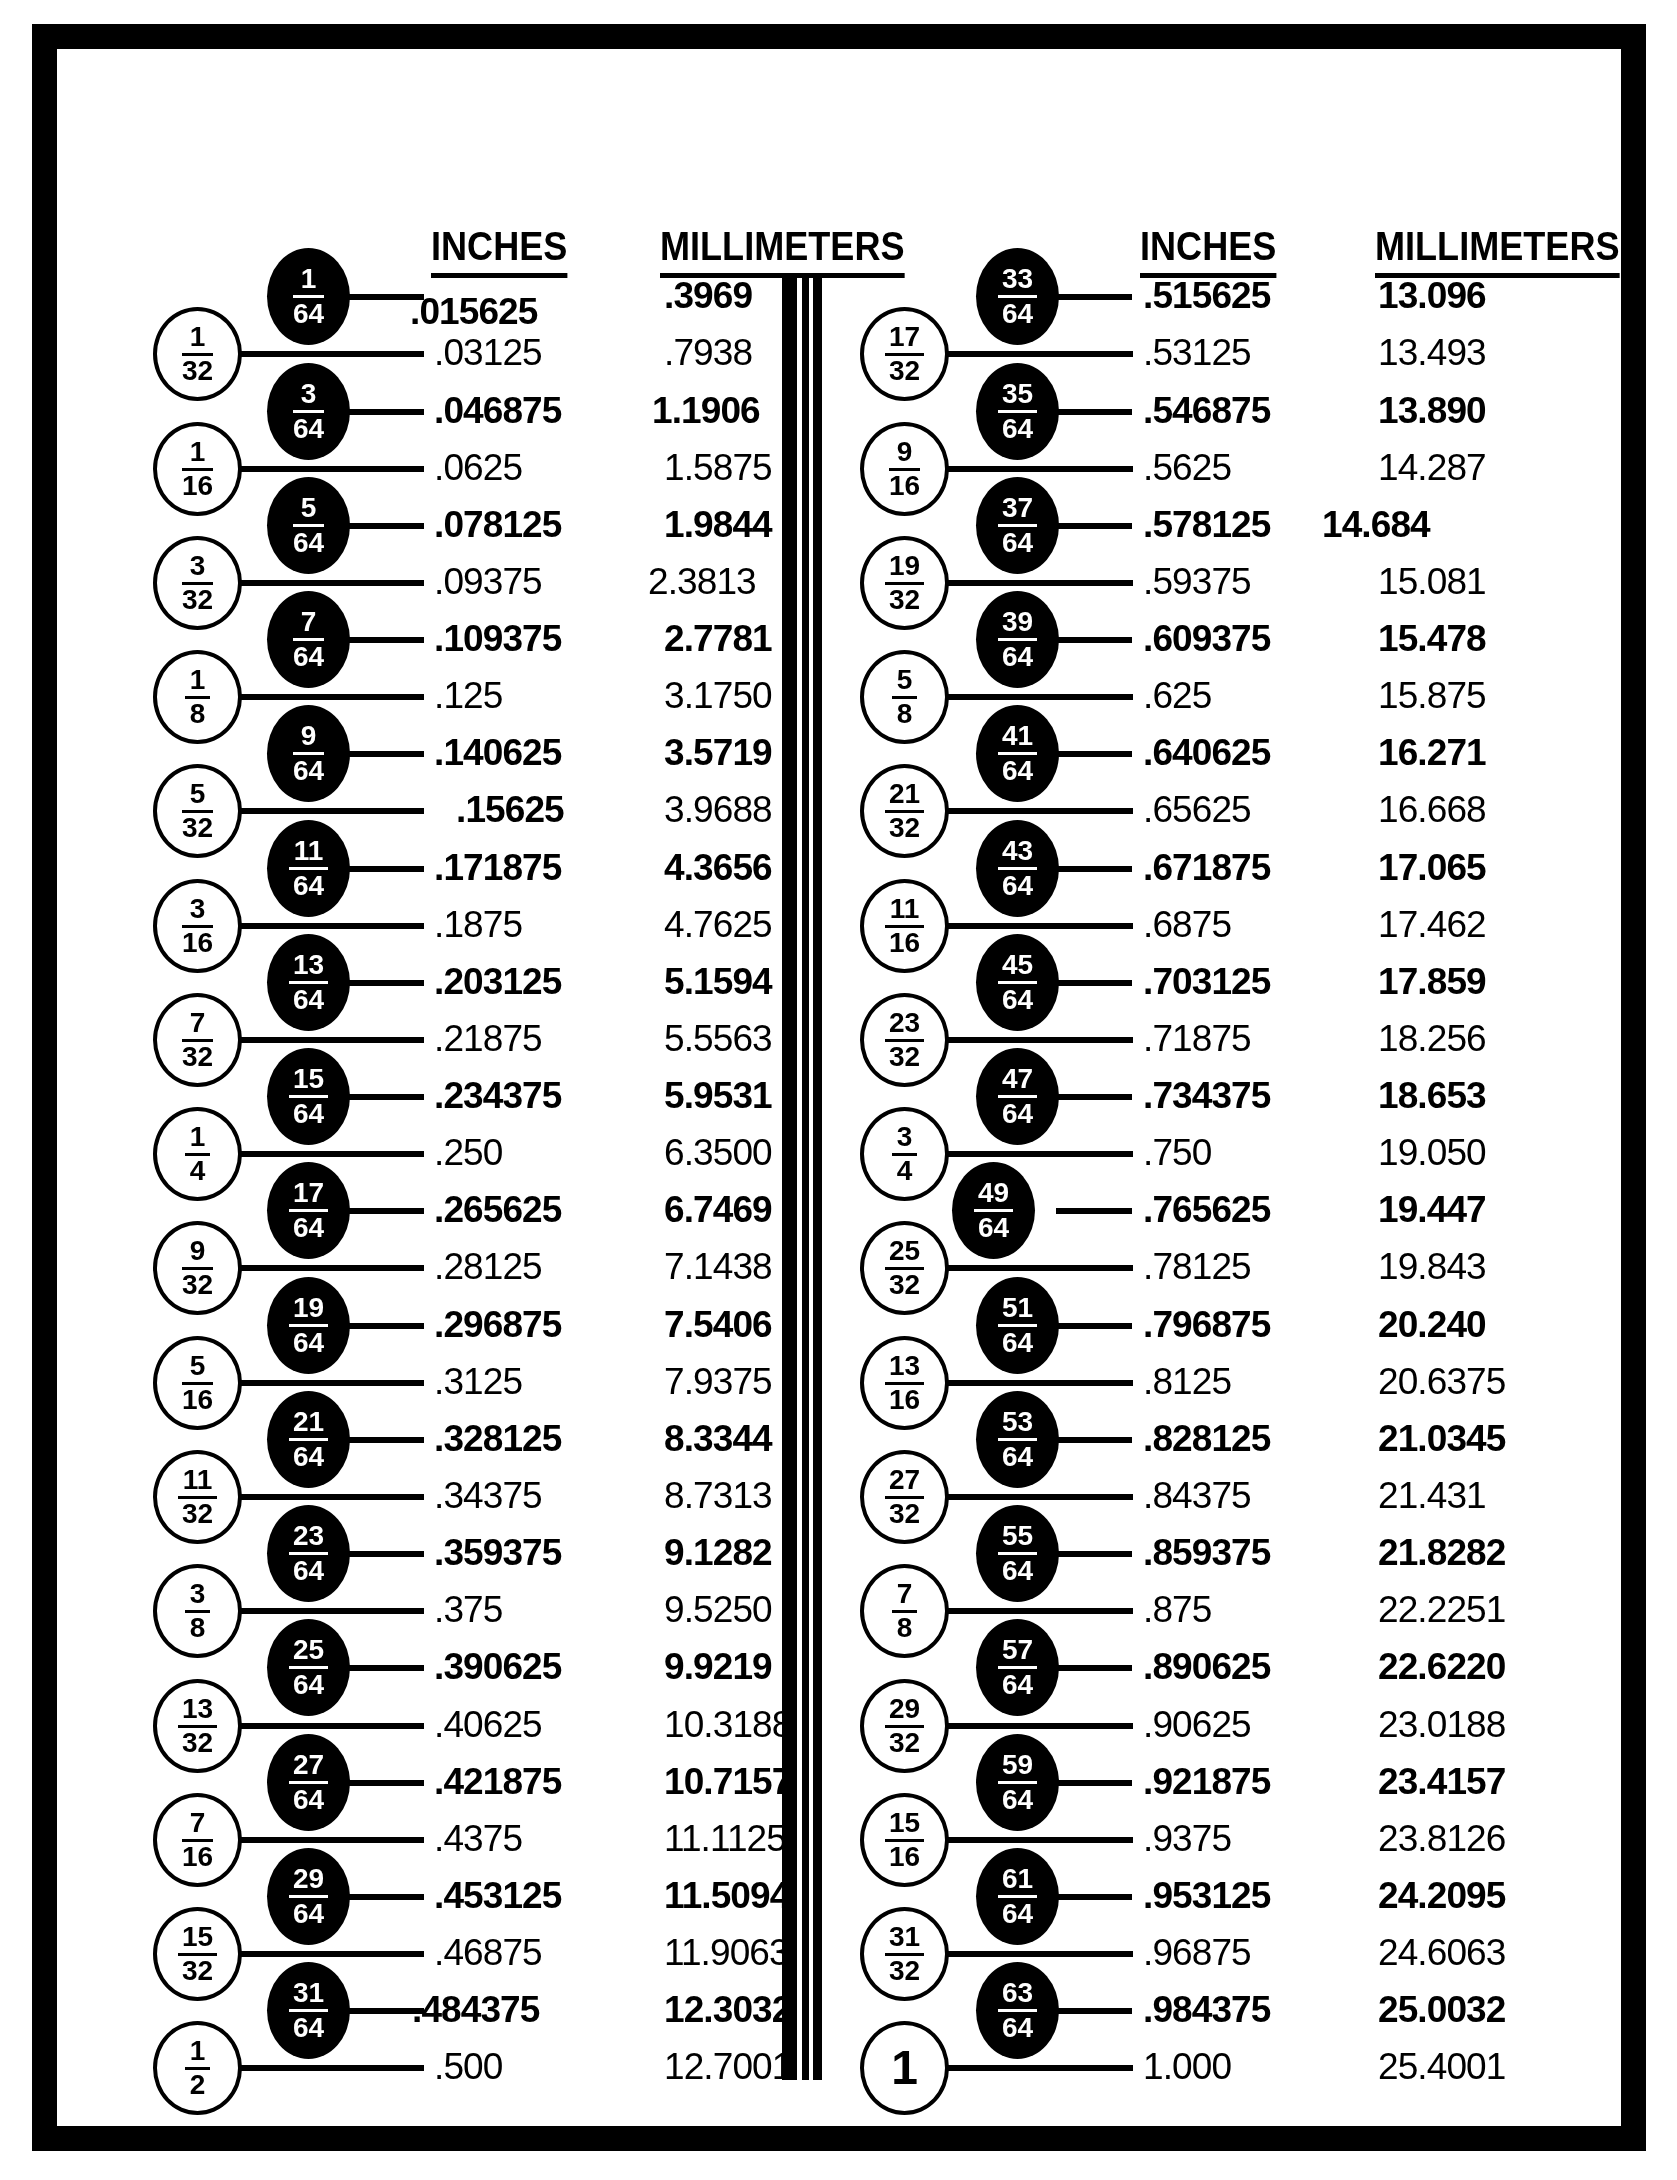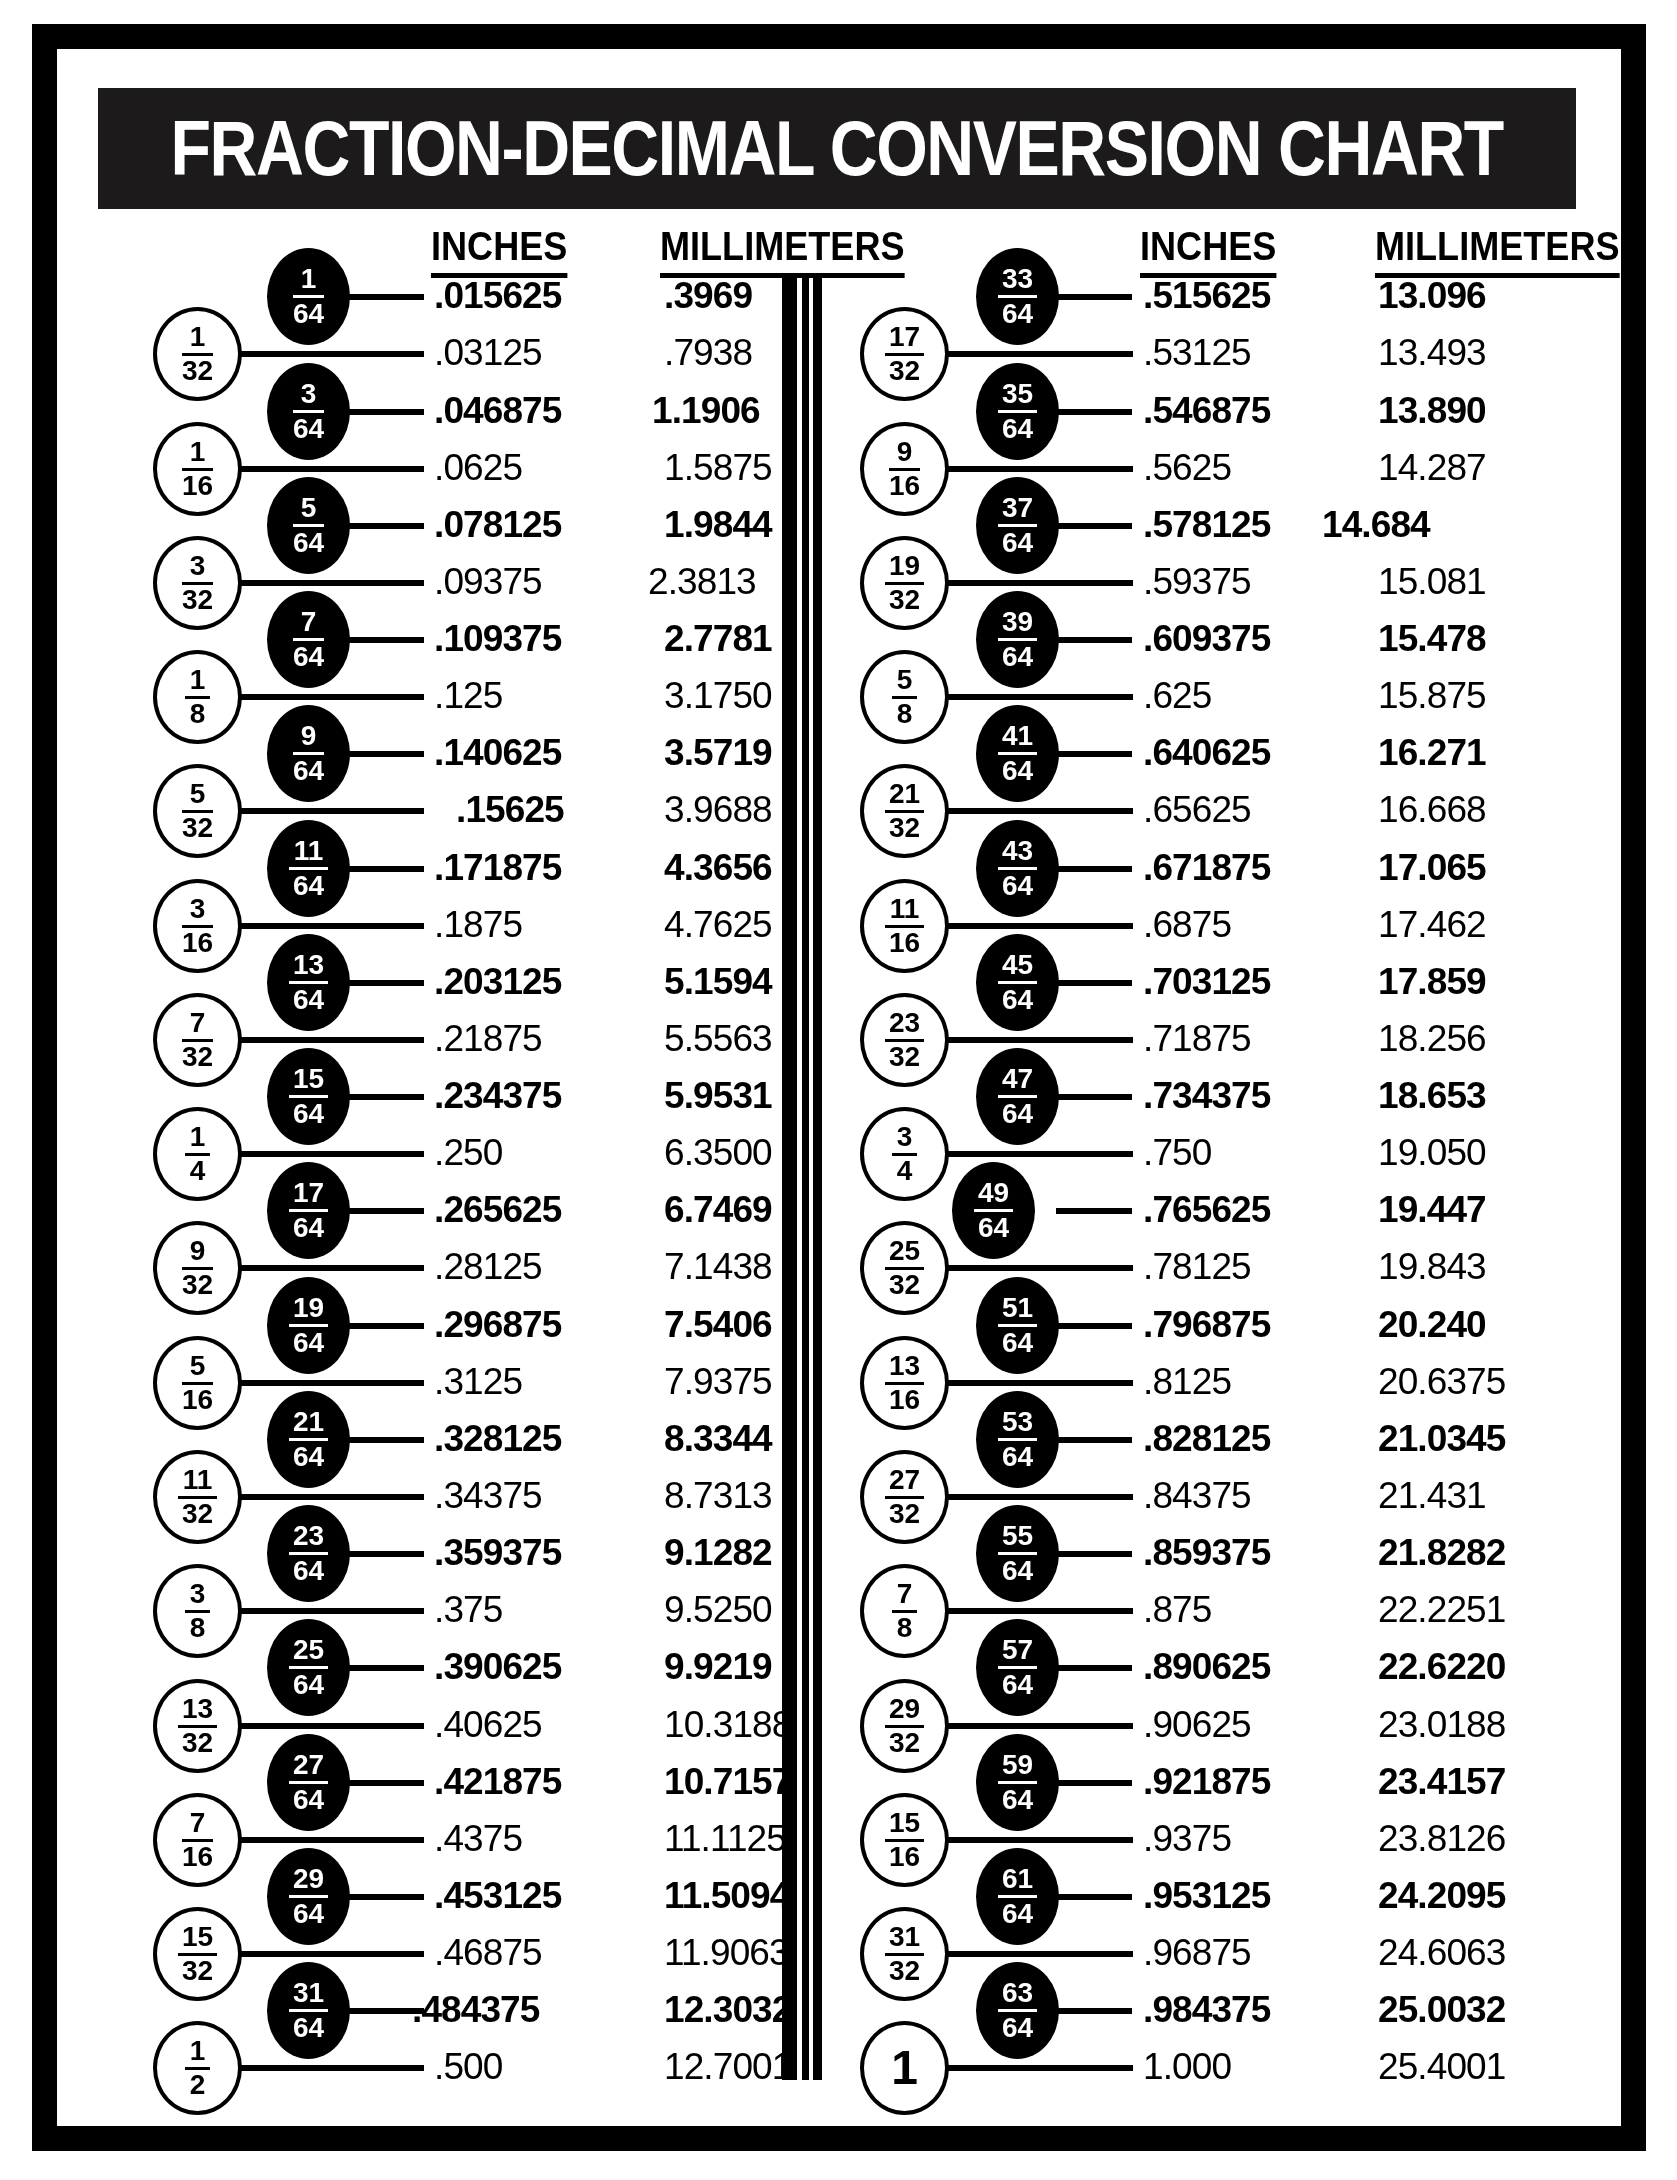--- a/index.html
+++ b/index.html
@@ -29,43 +29,40 @@
        white-space:nowrap;}
   .val.bold{font-weight:700;}
   .val.reg{font-weight:400;}
 </style>
 </head>
 <body>
 
 <div id="page">
   <div id="frame"></div>
 
-  <div id="banner">
-    <span class="title-text">FRACTION-DECIMAL CONVERSION CHART</span>
-  </div>
 
   <span class="col-header" style="left:431px">INCHES</span>
   <span class="col-header" style="left:660px">MILLIMETERS</span>
   <span class="col-header" style="left:1140px">INCHES</span>
   <span class="col-header" style="left:1375px">MILLIMETERS</span>
 
   <div class="divider-bar" style="left:782px;width:14.5px"></div>
   <div class="divider-bar" style="left:802px;width:6.8px"></div>
   <div class="divider-bar" style="left:813px;width:9.4px"></div>
 
   <div id="rows-root">
       <div class="row" style="top: 297px;">
         <div class="circle black" style="left: 267px; top: -49px;">
           <div class="frac">
             <span class="num">1</span>
             <span class="den">64</span>
           </div>
         </div>
         <div class="connector" style="left: 348px; width: 76px;"></div>
-        <span class="val bold" style="left: 434px;">.015625</span>
+        <span class="val bold" style="left: 410px; margin-top: 16px;">.015625</span>
         <span class="val bold" style="left: 664px;">.3969</span>
       </div>
       <div class="row" style="top: 354px;">
         <div class="circle white" style="left: 153px; top: -47px;">
           <div class="frac">
             <span class="num">1</span>
             <span class="den">32</span>
           </div>
         </div>
         <div class="connector" style="left: 239px; width: 185px;"></div>

